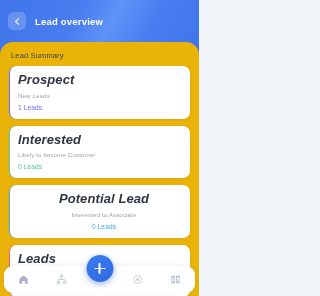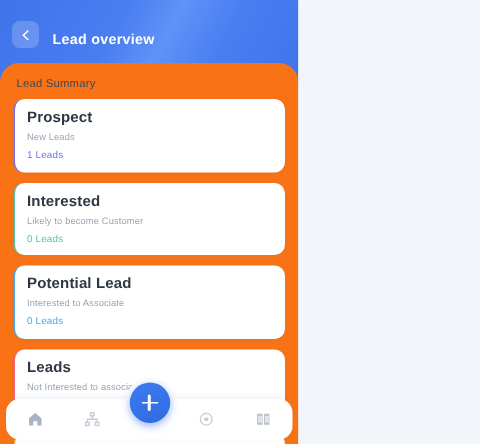--- a/index.html
+++ b/index.html
@@ -19,21 +19,21 @@
   
   .header {
     position:absolute; top:0; left:0;
     width:199px; height:56px;
     background:linear-gradient(118deg,#3f74ea 0%,#4a7df0 38%,#5f93f7 54%,#4a7df0 72%,#3f74ea 100%);
     z-index:1;
   }
   .header-row {
     position:absolute; top:10px; left:0;
     width:240px; height:22px;
-    display:flex; align-items:flex-end;
+    display:flex; align-items:center;
     padding:0 8px;
   }
   .icon-btn {
     width:18px; height:18px;
     border-radius:5px;
     background:rgba(255,255,255,0.20);
     display:flex; align-items:center; justify-content:center;
     flex:0 0 auto;
   }
   .chev {
@@ -52,21 +52,21 @@
     letter-spacing:0.2px;
     margin-left:9px;
     flex:1 1 auto;
     white-space:nowrap;
   }
 
   
   .sheet {
     position:absolute; top:42px; left:0;
     width:199px; height:254px;
-    background:#f97316;
+    background:#eab308;
     border-radius:13px 13px 0 0;
     z-index:2;
   }
   .sheet-title {
     position:absolute; top:9px; left:11px;
     font-size:7.5px;
     color:#3d4656;
     letter-spacing:0.15px;
   }
 
@@ -82,25 +82,26 @@
     background:#ffffff;
     border-radius:7px;
     border-left-width:1.6px;
     border-left-style:solid;
     box-shadow:0 1px 3px rgba(90,110,150,0.10);
     padding:6px 0 6px 8px;
     margin-bottom:7px;
     min-height:40px;
   }
   .card-title {
-    font-size:10px;
+    font-size:13px;
     font-weight:bold;
     color:#2f3744;
     letter-spacing:0.1px;
     line-height:1.3;
+    font-style:italic;
   }
   .card-sub {
     font-size:6.2px;
     color:#9aa3b2;
     margin-top:3px;
     line-height:1.3;
     letter-spacing:0.1px;
   }
   .card-count {
     font-size:6.6px;
@@ -177,21 +178,21 @@
         <div class="card-sub">New Leads</div>
         <div class="card-count" style="color:#6c6ff0;">1 Leads</div>
       </div>
 
       <div class="card" style="border-left-color:#4ec6a8;">
         <div class="card-title">Interested</div>
         <div class="card-sub">Likely to become Customer</div>
         <div class="card-count" style="color:#4ec6a8;">0 Leads</div>
       </div>
 
-      <div class="card" style="border-left-color:#40a9f0;">
+      <div class="card" style="border-left-color:#40a9f0;text-align:center;">
         <div class="card-title">Potential Lead</div>
         <div class="card-sub">Interested to Associate</div>
         <div class="card-count" style="color:#40a9f0;">0 Leads</div>
       </div>
 
       <div class="card" style="border-left-color:#f2607a;">
         <div class="card-title">Leads</div>
         <div class="card-sub">Not Interested to associate</div>
         <div class="card-count" style="color:#f2607a;">0 Leads</div>
       </div>

